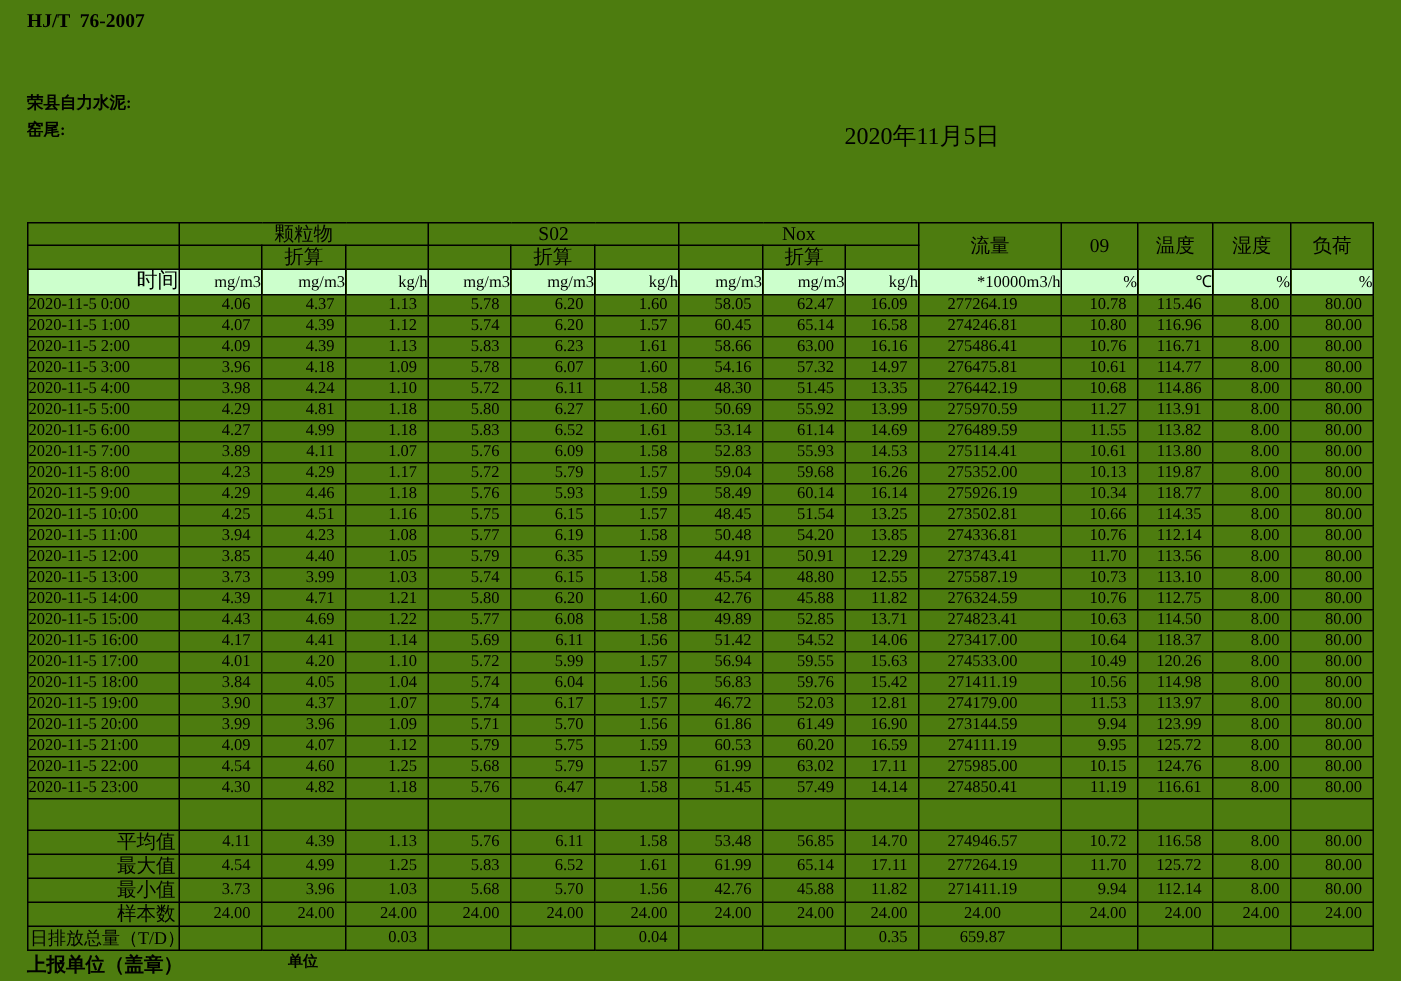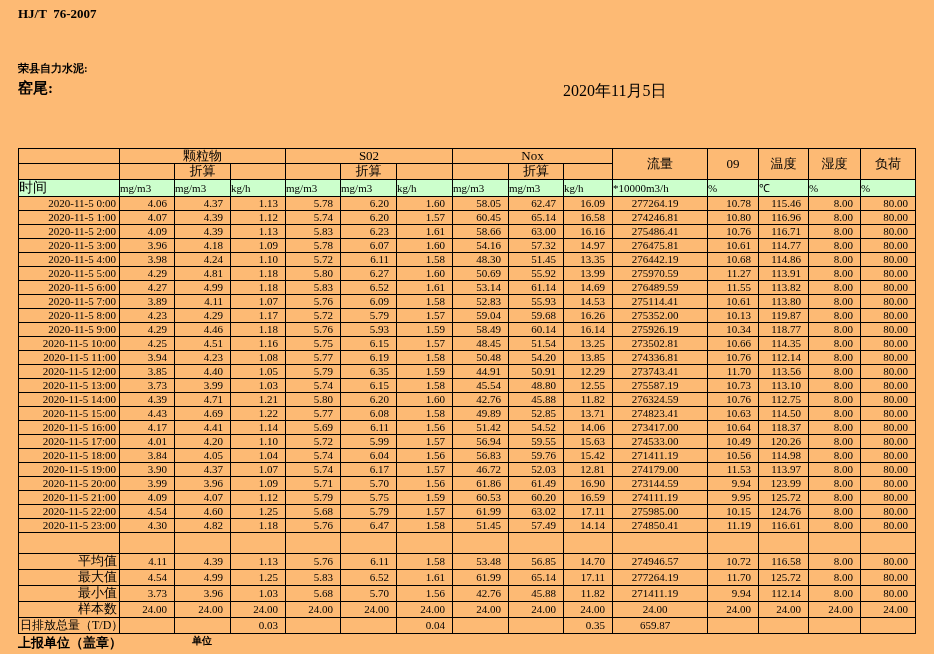--- a/index.html
+++ b/index.html
@@ -1,43 +1,43 @@
 <!DOCTYPE html>
 <html><head>
 <meta charset="utf-8">
 <style>
   html,body { margin:0; padding:0; background:#fff; }
   #page {
-    position:relative; width:934px; height:654px; background:#fdba74;
+    position:relative; width:934px; height:654px; background:#4d7c0f;
     font-family:"Liberation Serif", serif; color:#000; overflow:hidden;
   }
   .abs { position:absolute; white-space:pre; }
   .bold { font-weight:bold; }
   #standard   { left:18px;  top:6px;  font-size:13px; }
   #title      { left:204px; top:19px; font-size:15px; }
   #company    { left:18px;  top:61px; font-size:11px; }
-  #location   { left:18px;  top:79px; font-size:15px; }
+  #location   { left:18px;  top:79px; font-size:11px; }
   #date       { left:563px; top:81px; font-size:16px; }
   #tablewrap  { left:18px;  top:112px; }
   #footnote   { left:18px;  top:616px; font-size:13px; }
   #reportunit { left:18px;  top:634px; font-size:13px; }
   #unitlabel  { left:192px; top:634px; font-size:10px; }
 
   table.grid { border-collapse:collapse; table-layout:fixed; width:897px; }
   table.grid td {
     border:1px solid #000; overflow:hidden; white-space:nowrap;
     padding:0; line-height:1.1; vertical-align:middle;
   }
   thead tr.h1 td, thead tr.h2 td { height:14px; font-size:13px; text-align:center; }
-  thead tr.units td { height:16px; font-size:11px; text-align:left; }
+  thead tr.units td { height:16px; font-size:11px; text-align:right; }
   thead tr.units td.time-head { font-size:14px; }
   tbody tr.data-row td    { height:13px; font-size:11px; }
   tbody tr.spacer-row td  { height:20px; font-size:11px; }
   tbody tr.summary-row td { height:15px; font-size:11px; }
-  .c-time  { text-align:right; padding-right:3px !important; }
+  .c-time  { padding-right:3px !important; }
   .c-num   { text-align:right; padding-right:7px !important; }
   .c-flow  { text-align:center; padding-right:10px !important;margin-left:12px; }
   .c-label { text-align:right; padding-right:2px !important; font-size:13px !important; }
   .c-total-label { text-align:left; padding-left:1px !important; font-size:12px !important; }
 </style>
 </head>
 <body>
 
 <div id="page">
   <div id="standard" class="abs bold">HJ/T  76-2007</div>

